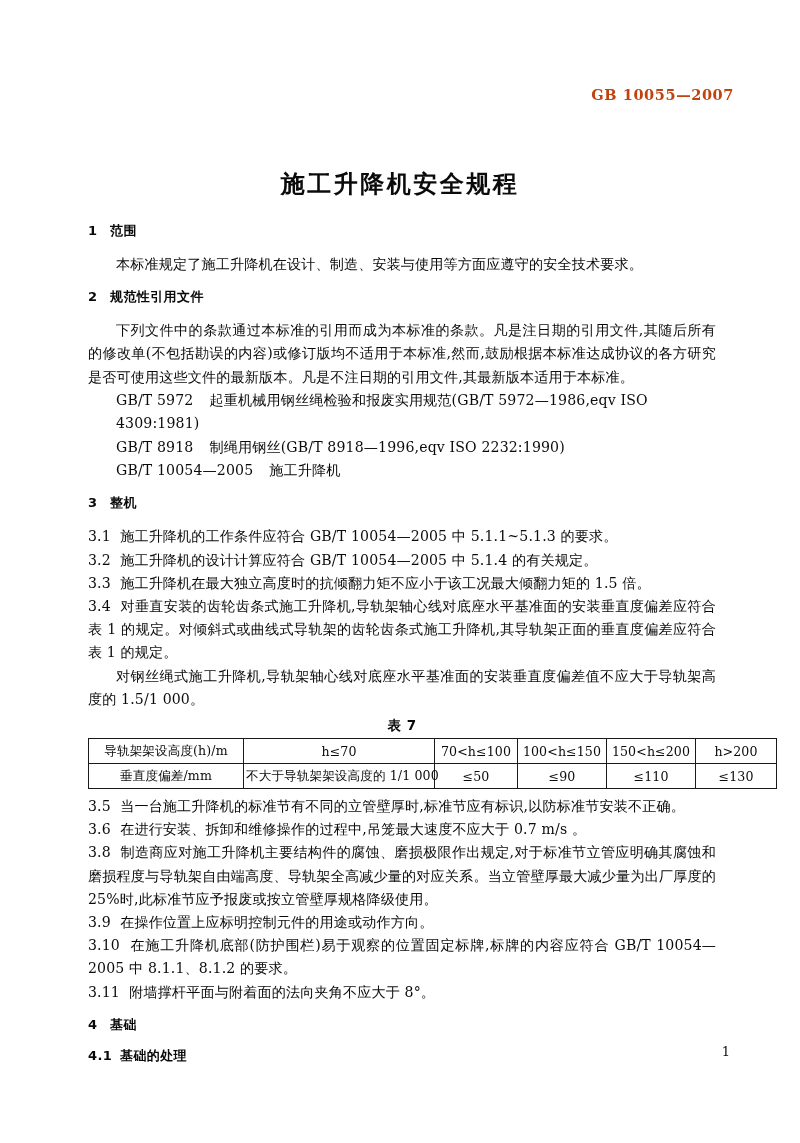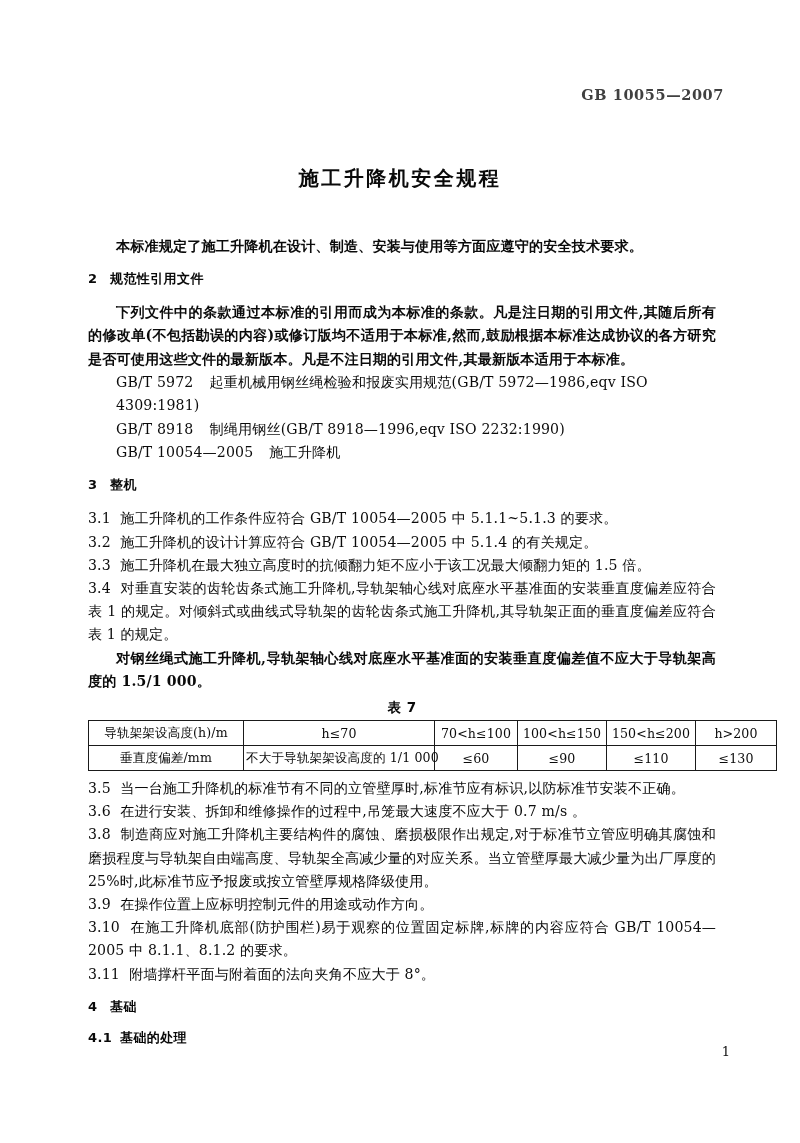--- a/index.html
+++ b/index.html
@@ -24,38 +24,38 @@
     width: 800px;
     height: 1143px;
     box-sizing: border-box;
     padding: 0;
   }
 
   
   .doc-header {
     position: absolute;
     top: 86px;
-    right: 76px;
+    right: 66px;
     font-family: "DejaVu Serif", "Liberation Serif", serif;
     font-weight: bold;
     font-size: 14.5px;
     letter-spacing: 0.6px;
-    color: #404040;
+    color: #c2410c;
   }
 
   
   .doc-title {
     position: absolute;
     top: 152px;
     left: 0;
     width: 800px;
     text-align: center;
     font-family: Liberation Serif, serif;
     font-weight: bold;
-    font-size: 20px;
+    font-size: 24px;
     letter-spacing: 2.5px;
     color: #0a0a0a;
   }
 
   
   .content {
     position: absolute;
     top: 222px;
     left: 88px;
     width: 628px;
@@ -74,21 +74,20 @@
     min-width: 22px;
   }
 
   .para {
     margin: 0;
     font-size: 14.1px;
     line-height: 23.2px;
     text-align: justify;
     letter-spacing: 0.15px;
     color: #0b0b0b;
-    font-weight: bold;
   }
   .para.indent {
     text-indent: 28px;
   }
 
   .clause {
     margin: 0;
     font-size: 14.1px;
     line-height: 23.2px;
     text-align: justify;
@@ -164,20 +163,23 @@
 <body>
 
 <div class="page">
 
   <div class="doc-header">GB 10055—2007</div>
 
   <h1 class="doc-title">施工升降机安全规程</h1>
 
   <div class="content">
 
+    <div class="sec-head">
+      <span class="num">1</span><span>范围</span>
+    </div>
     <div class="sp-after-head"></div>
     <p class="para indent">本标准规定了施工升降机在设计、制造、安装与使用等方面应遵守的安全技术要求。</p>
 
     <div class="sp-block"></div>
 
     <div class="sec-head">
       <span class="num">2</span><span>规范性引用文件</span>
     </div>
     <div class="sp-after-head"></div>
     <p class="para indent">下列文件中的条款通过本标准的引用而成为本标准的条款。凡是注日期的引用文件,其随后所有的修改单(不包括勘误的内容)或修订版均不适用于本标准,然而,鼓励根据本标准达成协议的各方研究是否可使用这些文件的最新版本。凡是不注日期的引用文件,其最新版本适用于本标准。</p>
@@ -223,21 +225,21 @@
             <td class="c0">导轨架架设高度(h)/m</td>
             <td class="c1">h≤70</td>
             <td class="c2">70&lt;h≤100</td>
             <td class="c3">100&lt;h≤150</td>
             <td class="c4">150&lt;h≤200</td>
             <td class="c5">h&gt;200</td>
           </tr>
           <tr>
             <td class="c0">垂直度偏差/mm</td>
             <td class="c1">不大于导轨架架设高度的 1/1 000</td>
-            <td class="c2">≤60</td>
+            <td class="c2">≤50</td>
             <td class="c3">≤90</td>
             <td class="c4">≤110</td>
             <td class="c5">≤130</td>
           </tr>
         </tbody>
       </table>
     </div>
 
     <div class="sp-small"></div>
 

